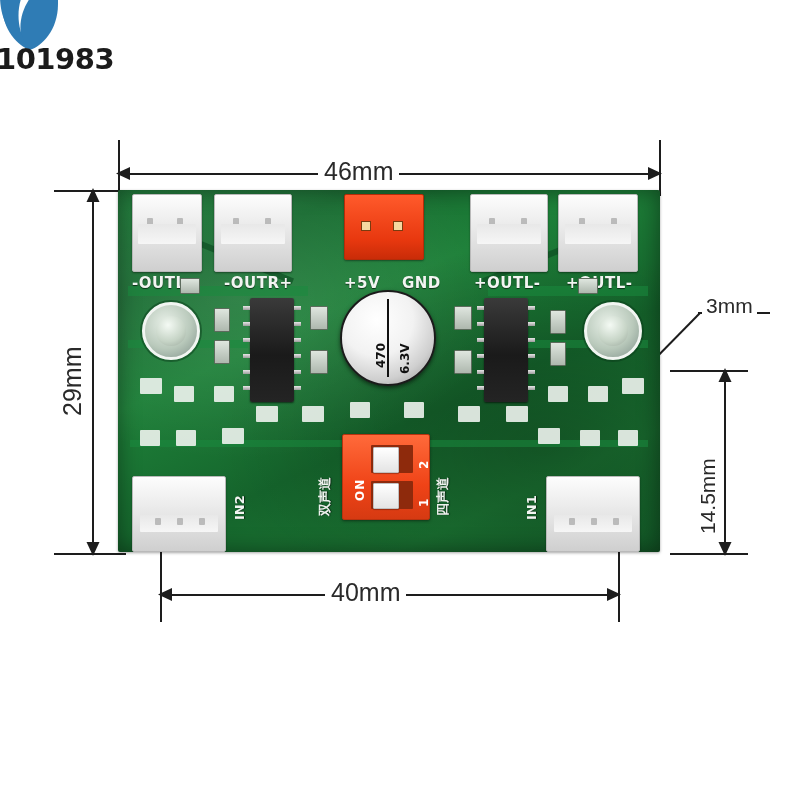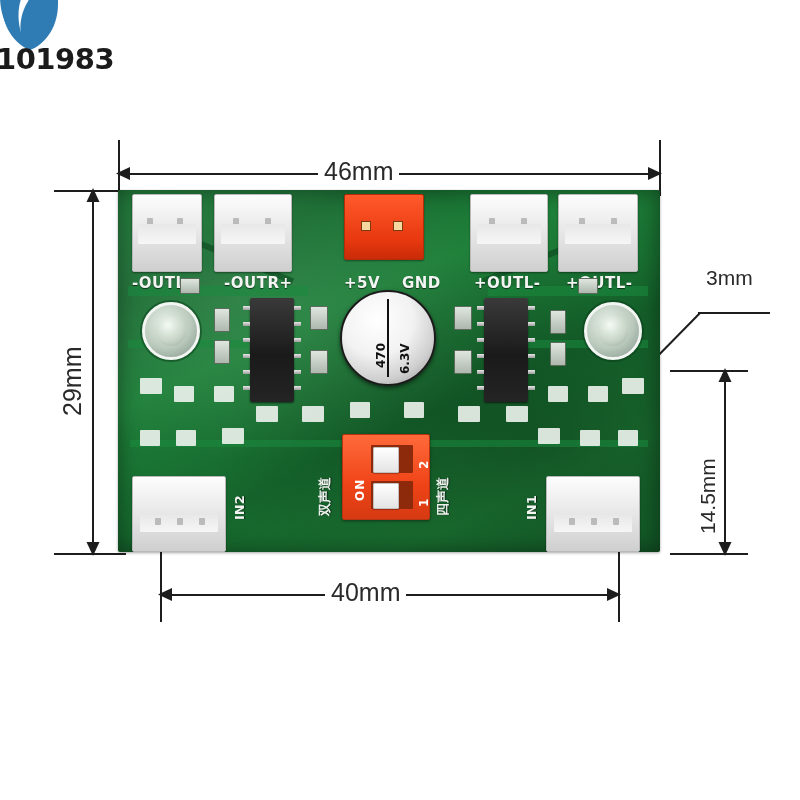--- a/index.html
+++ b/index.html
@@ -164,21 +164,21 @@
     </svg>
   <svg style="position:absolute;left:575px;top:457px;width:16px;height:16px;">
     <polygon points="16,7.5 2,1 2,14" fill="#1d1d1d"></polygon>
     </svg>
   <div class="dim-label" style="left:295px;top:448px;">40mm</div>
 
   <div class="dim-line" style="left:668px;top:182px;width:72px;height:2px;"></div>
   <svg style="position:absolute;left:610px;top:182px;width:62px;height:62px;">
     <line x1="60" y1="1" x2="4" y2="58" stroke="#1d1d1d" stroke-width="2"></line>
   </svg>
-  <div class="dim-label-sm" style="left:672px;top:136px;text-align:right;">3mm</div>
+  <div class="dim-label-sm" style="left:672px;top:164px;text-align:right;">3mm</div>
 
   <div class="ext-h" style="left:640px;top:240px;width:78px;"></div>
   <div class="ext-h" style="left:640px;top:423px;width:78px;"></div>
   <div class="dim-line" style="left:694px;top:244px;width:2px;height:176px;"></div>
   <svg style="position:absolute;left:687px;top:238px;width:16px;height:16px;">
     <polygon points="8,0 1.5,14 14.5,14" fill="#1d1d1d"></polygon>
     </svg>
   <svg style="position:absolute;left:687px;top:410px;width:16px;height:16px;">
     <polygon points="8,16 1.5,2 14.5,2" fill="#1d1d1d"></polygon>
     </svg>

